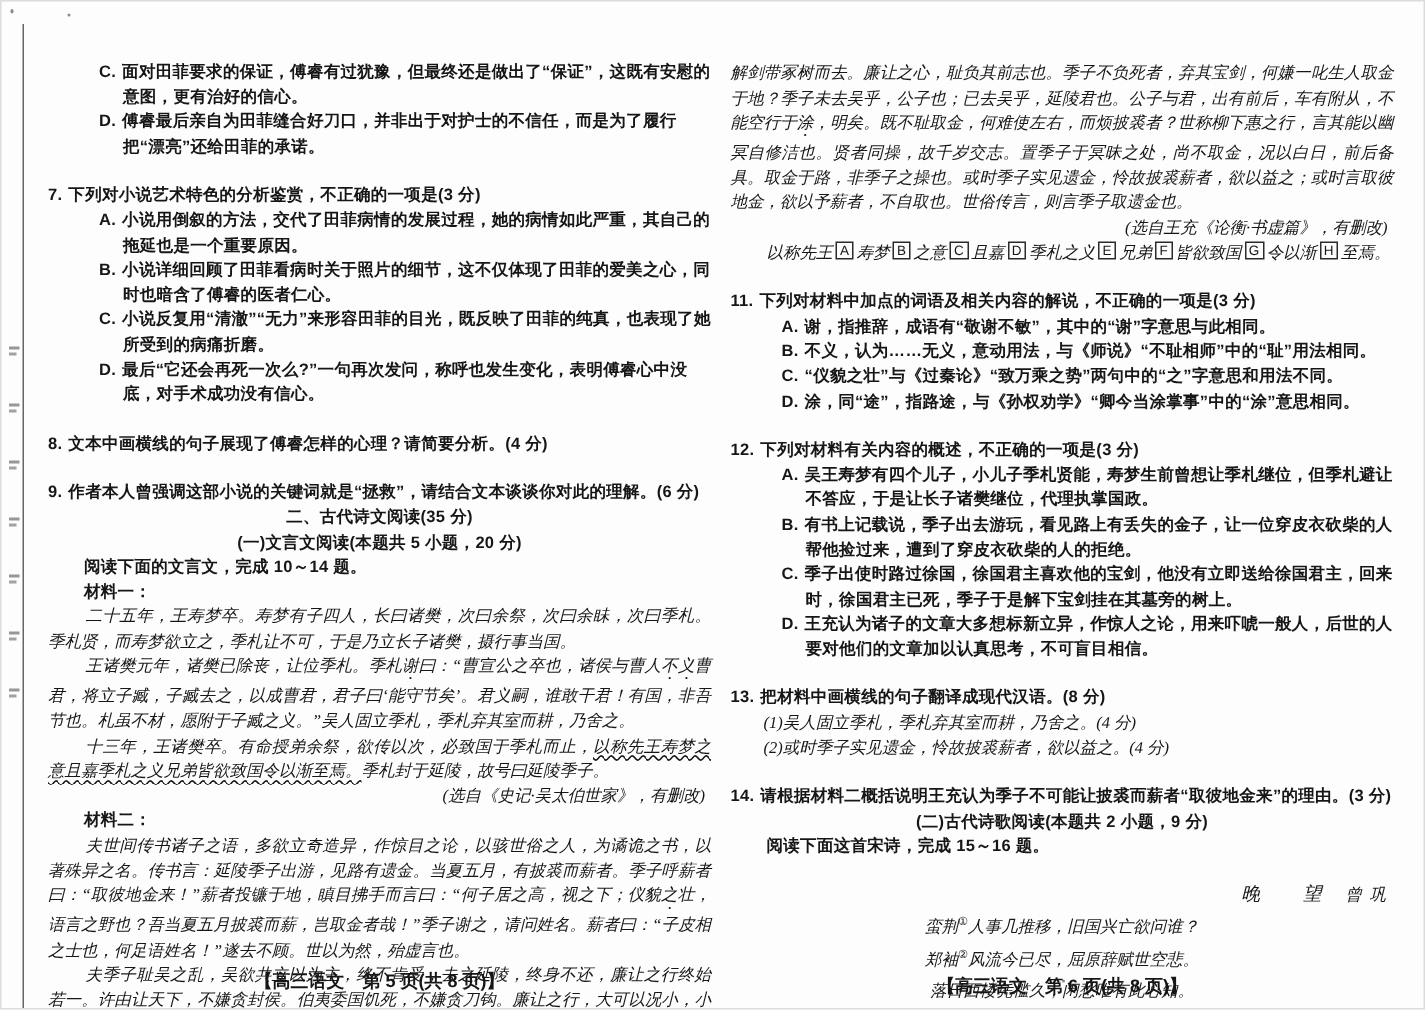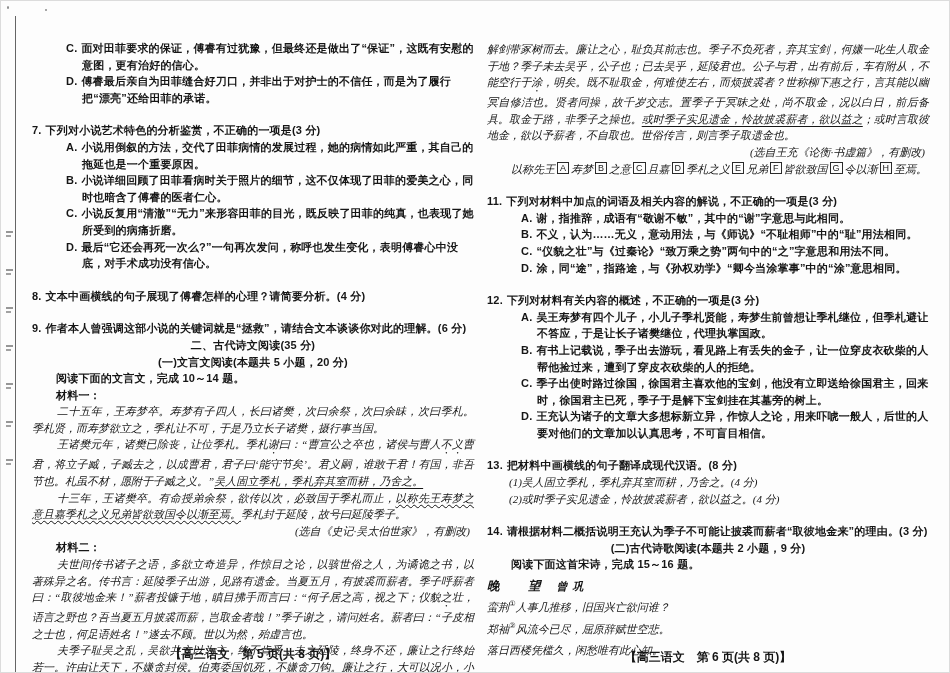--- a/index.html
+++ b/index.html
@@ -24,25 +24,25 @@
   .q{padding-left:22px;text-indent:-22px;margin-top:16px;}
   .lab{margin-right:4px;}
   .sec{font-weight:700;text-align:center;}
   .ind{text-indent:24px;}
   .lbl{text-indent:24px;}
   .para{text-indent:25px;text-align:justify;}
   .paracont{text-align:justify;}
   .src{text-align:right;padding-right:4px;}
   .sub{padding-left:22px;}
   .boxline{padding-left:24px;}
-  .ptitle{text-align:left;font-size:12.5px;letter-spacing:8px;line-height:22px;margin-top:2px;font-weight:700;}
+  .ptitle{text-align:right;font-size:12.5px;letter-spacing:8px;line-height:22px;margin-top:12px;font-weight:400;}
   .ptitle .author{font-size:11px;letter-spacing:5px;margin-left:8px;}
-  .poem{line-height:21.5px;}
+  .poem{text-align:center;line-height:21.5px;}
 
-  .u-solid{text-decoration:underline;text-decoration-thickness:1px;text-underline-offset:2.5px;margin-top:35px;}
+  .u-solid{text-decoration-thickness:1px;text-underline-offset:2.5px;margin-top:35px;}
   .u-wavy{text-decoration:underline;text-decoration-style:wavy;text-decoration-thickness:1px;text-underline-offset:2px;}
   .em-dot{-webkit-text-emphasis:filled dot #161616;text-emphasis:filled dot #161616;
           -webkit-text-emphasis-position:under right;text-emphasis-position:under right;}
   .sup{font-size:7.5px;vertical-align:super;line-height:0;font-style:normal;}
   .boxL{display:inline-block;border:1px solid #2a2a2a;padding:0 2px;margin:0 2px;
         font:9px/10px "Liberation Sans","DejaVu Sans",sans-serif;font-style:normal;vertical-align:1.5px;}
 
   .footer{position:absolute;width:442px;text-align:center;font-size:12px;
           font-family:"Liberation Sans","DejaVu Sans",sans-serif;font-weight:700;}
   #footL{left:31px;top:645px;}

